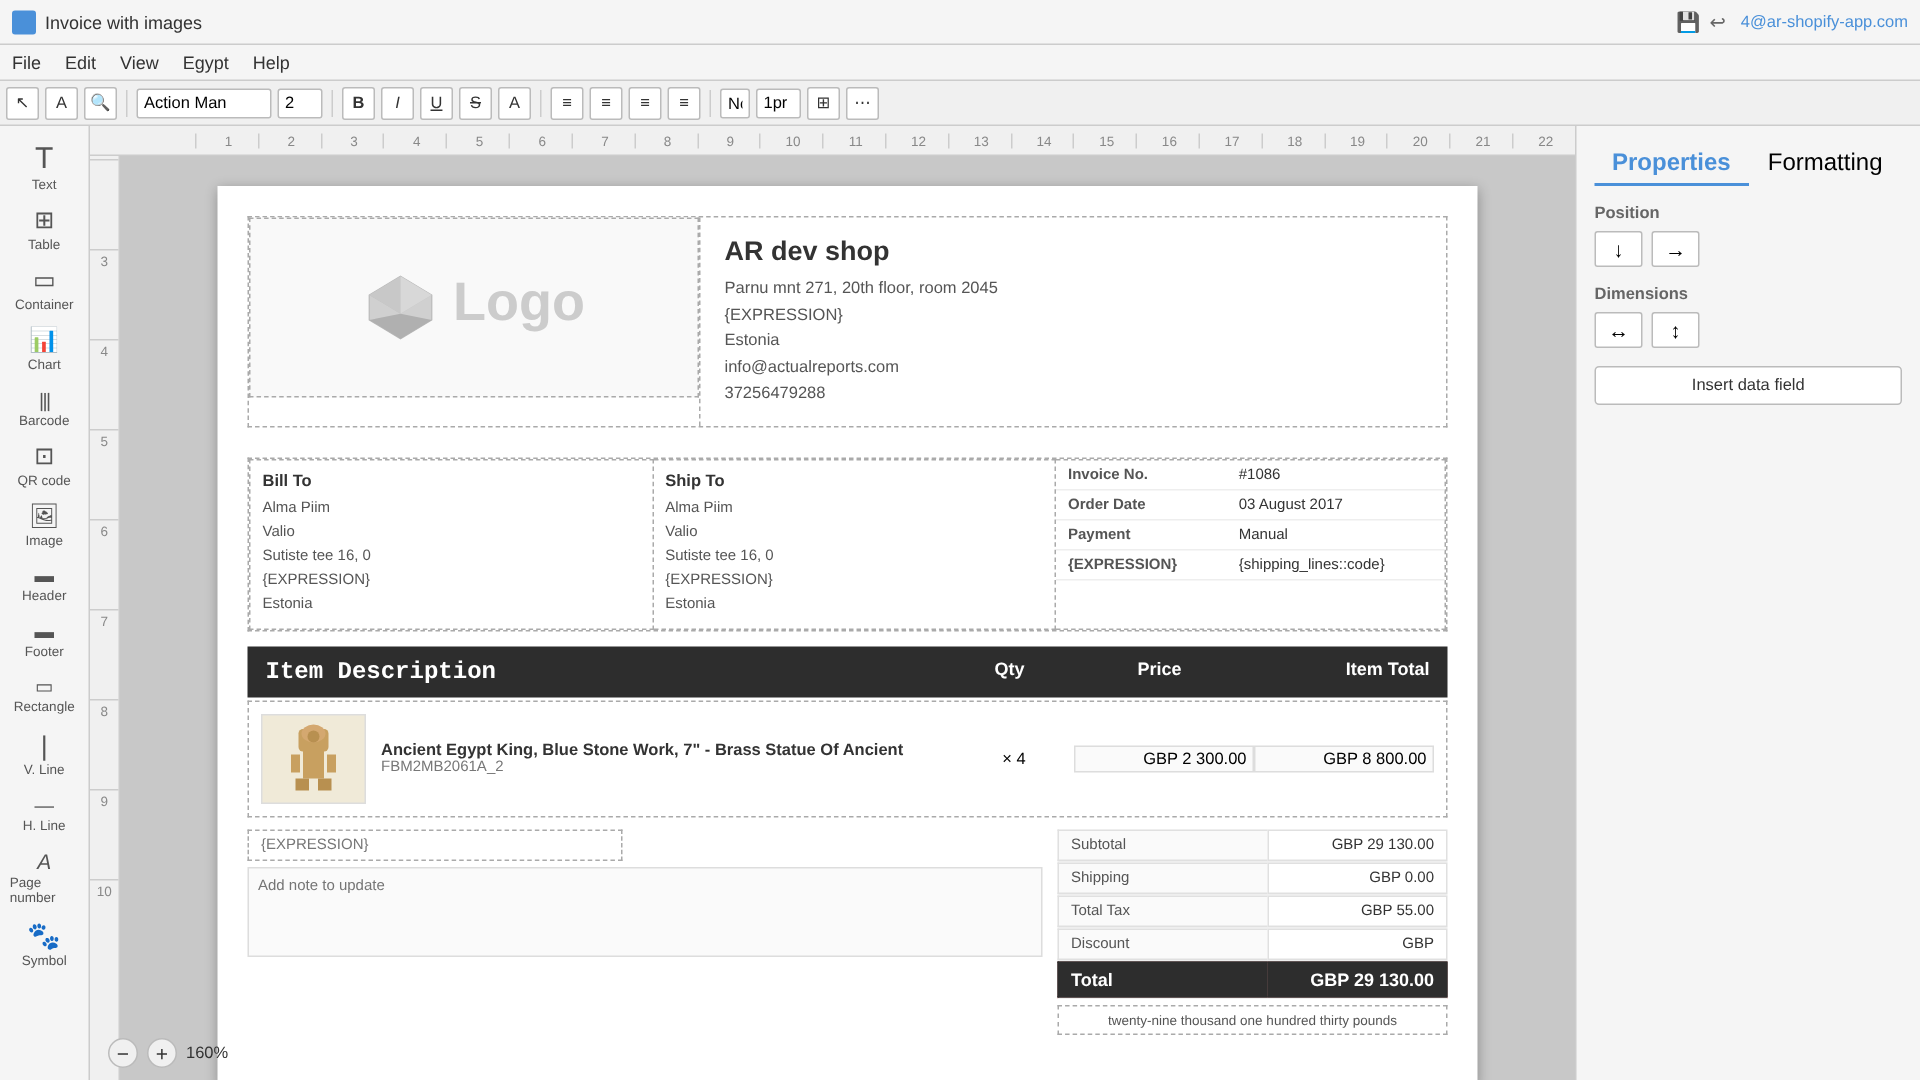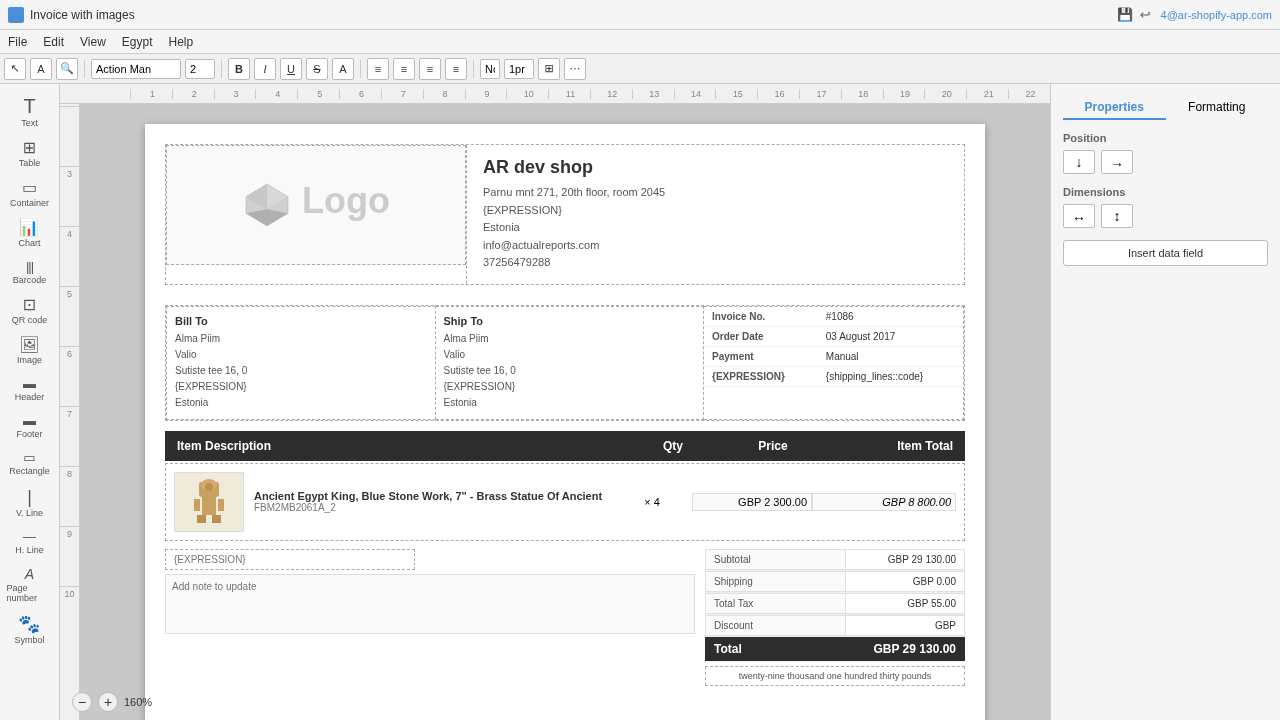--- a/index.html
+++ b/index.html
@@ -64,53 +64,53 @@
     .invoice-box { flex: 0 0 260px; border: 1px dashed #aaa; border-left: none; }
     .section-label { font-weight: bold; font-size: 11px; color: #333; margin-bottom: 4px; }
     .info-text { font-size: 10px; color: #555; line-height: 1.6; }
     .invoice-table { width: 100%; border-collapse: collapse; }
     .invoice-table td { padding: 4px 8px; font-size: 10px; border-bottom: 1px solid #eee; }
     .invoice-table td:first-child { color: #555; font-weight: bold; }
     .invoice-table td:last-child { color: #333; }
 
     
     .items-header { background: #2d2d2d; color: #fff; display: flex; padding: 8px 12px; margin-bottom: 2px; }
-    .items-header .col-desc { flex: 1; font-size: 12px; font-weight: bold; }
+    .items-header .col-desc { flex: 1; font-size: 16px; font-weight: bold; font-family: Liberation Mono, monospace; }
     .items-header .col-qty { width: 80px; text-align: center; font-size: 12px; font-weight: bold; }
     .items-header .col-price { width: 120px; text-align: center; font-size: 12px; font-weight: bold; }
     .items-header .col-total { width: 120px; text-align: right; font-size: 12px; font-weight: bold; }
 
     .item-row { display: flex; border: 1px dashed #aaa; margin-bottom: 4px; align-items: center; padding: 8px; }
     .item-img { width: 70px; height: 60px; background: #f0ead8; border: 1px solid #ddd; display: flex; align-items: center; justify-content: center; margin-right: 10px; flex-shrink: 0; font-size: 24px; }
     .item-details { flex: 1; }
     .item-name { font-size: 11px; color: #333; font-weight: bold; }
     .item-sku { font-size: 10px; color: #777; }
     .item-qty { width: 80px; text-align: center; font-size: 11px; }
     .item-price { width: 120px; text-align: right; font-size: 11px; border: 1px solid #ddd; padding: 2px 4px; background: #fafafa; }
-    .item-total { width: 144px; text-align: right; font-size: 11px; border: 1px solid #ddd; padding: 2px 4px; background: #fafafa; font-style: italic; }
+    .item-total { width: 120px; text-align: right; font-size: 11px; border: 1px solid #ddd; padding: 2px 4px; background: #fafafa; }
 
     
     .bottom-area { display: flex; margin-top: 8px; }
     .notes-area { flex: 1; padding-right: 10px; }
     .expr-box { border: 1px dashed #aaa; padding: 4px 8px; font-size: 10px; color: #777; margin-bottom: 4px; width: 250px; }
     .note-box { border: 1px solid #ddd; padding: 8px; font-size: 10px; color: #aaa; min-height: 50px; width: 100%; background: #fafafa; }
 
     .totals-area { width: 260px; }
     .total-row { display: flex; border-bottom: 1px solid #eee; }
     .total-label { flex: 1; padding: 4px 8px; font-size: 10px; color: #555; background: #fafafa; border: 1px solid #e0e0e0; border-right: none; }
     .total-value { width: 120px; padding: 4px 8px; font-size: 10px; color: #333; text-align: right; border: 1px solid #e0e0e0; }
     .grand-total { background: #fca5a5; }
     .grand-total .total-label { color: #fff; font-weight: bold; font-size: 12px; background: #2d2d2d; border-color: #2d2d2d; }
     .grand-total .total-value { color: #fff; font-weight: bold; font-size: 12px; background: #2d2d2d; border-color: #2d2d2d; }
     .total-words { border: 1px dashed #aaa; padding: 4px 8px; font-size: 9px; color: #555; text-align: center; margin-top: 4px; }
 
     
     .right-panel { width: 230px; background: #f5f5f5; border-left: 1px solid #ccc; padding: 12px; }
     .panel-tabs { display: flex; margin-bottom: 12px; }
-    .panel-tab { flex: 1; text-align: center; padding: 4px; font-size: 12px; cursor: pointer; border-bottom: 2px solid transparent; }
+    .panel-tab { flex: 1; text-align: center; padding: 4px; font-size: 16px; cursor: pointer; border-bottom: 2px solid transparent; }
     .panel-tab.active { border-bottom: 2px solid #4a90d9; color: #4a90d9; font-weight: bold; }
     .panel-section { margin-bottom: 12px; }
     .panel-section-title { font-size: 11px; color: #666; margin-bottom: 6px; font-weight: bold; }
     .panel-row { display: flex; align-items: center; gap: 6px; margin-bottom: 6px; }
     .panel-btn { width: 32px; height: 24px; background: #fff; border: 1px solid #bbb; border-radius: 2px; cursor: pointer; display: flex; align-items: center; justify-content: center; font-size: 14px; }
     .insert-field-btn { width: 100%; padding: 6px; background: #fff; border: 1px solid #bbb; border-radius: 3px; cursor: pointer; font-size: 11px; text-align: center; color: #333; }
 
     
     .zoom-bar { display: flex; align-items: center; gap: 6px; position: absolute; bottom: 8px; left: 8px; font-size: 11px; color: #333; }
     .zoom-btn { width: 20px; height: 20px; background: #f0f0f0; border: 1px solid #bbb; border-radius: 50%; cursor: pointer; display: flex; align-items: center; justify-content: center; font-size: 14px; }

